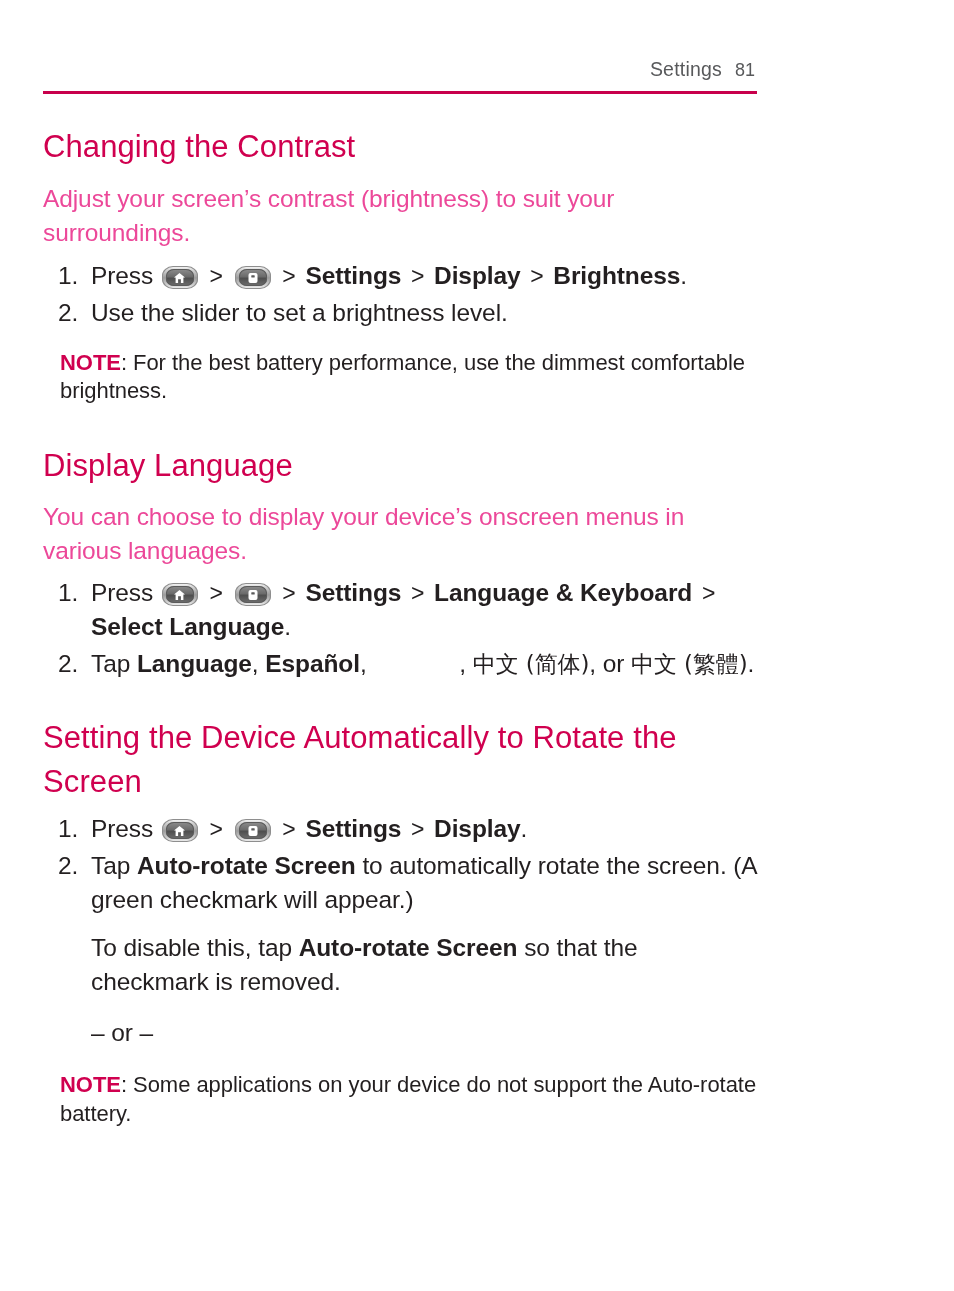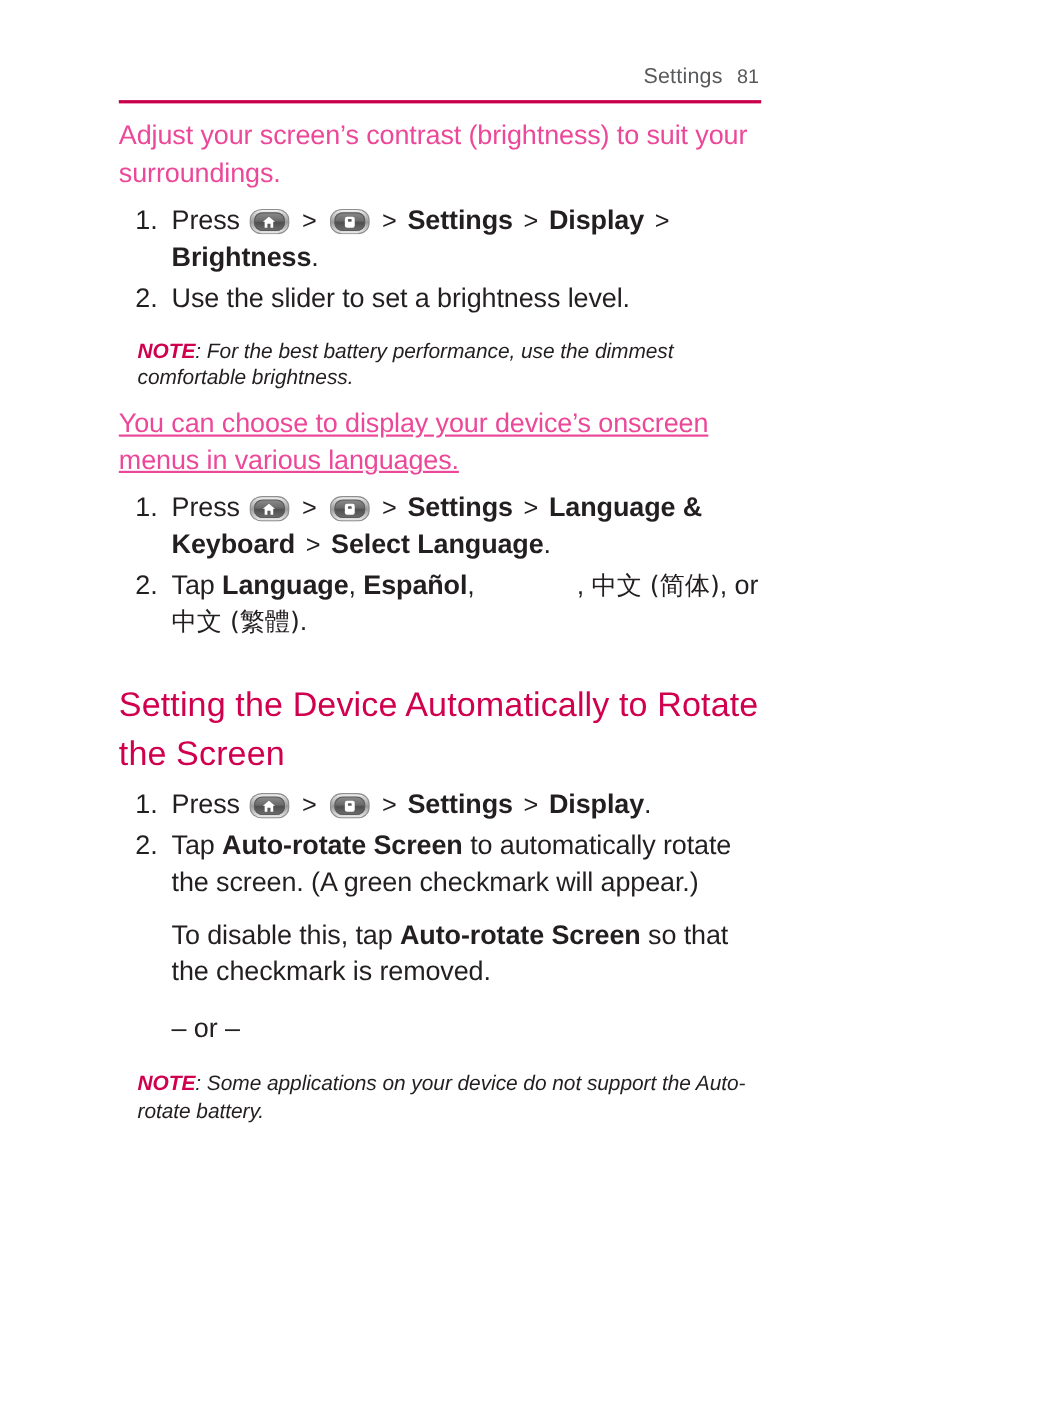--- a/index.html
+++ b/index.html
@@ -13,21 +13,21 @@
     font-family: "Liberation Sans", sans-serif;
     color: #231f20;
     -webkit-font-smoothing: antialiased;
   }
 
   .page {
     position: relative;
     width: 800px;
     height: 1291px;
     box-sizing: border-box;
-    padding: 0 108px;
+    padding: 0 43px;
   }
 
   
   .page-header {
     display: flex;
     align-items: baseline;
     justify-content: flex-end;
     padding-top: 58px;
     padding-right: 2px;
     gap: 13px;
@@ -63,21 +63,21 @@
 
   
   p.body-text {
     margin: 0;
     font-size: 24.5px;
     line-height: 1.37;
     color: #ec4899;
     letter-spacing: -0.1px;
   }
   .sec1-body { padding-top: 13px; }
-  .sec2-body { padding-top: 12px; text-decoration: underline; }
+  .sec2-body { padding-top: 12px; }
   .sec3-body { padding-top: 14px; }
 
   
   ol.steps {
     margin: 0;
     padding: 0;
     list-style: none;
   }
   ol.steps > li {
     position: relative;
@@ -120,26 +120,25 @@
     font-size: 23px;
   }
   .blank-glyph {
     display: inline-block;
     width: 86px;
   }
 
   
   p.note {
     margin: 0;
-    font-size: 19px;
+    font-size: 22px;
     line-height: 1.3;
     color: #231f20;
     padding-left: 17px;
     letter-spacing: -0.05px;
-    font-style: italic;
   }
   .note-1 { padding-top: 19px; }
   .note-3 { padding-top: 21px; }
   .note-label {
     font-weight: bold;
     color: #d0004f;
   }
 
   
   .keyicon {
@@ -178,20 +177,21 @@
 <body>
 
 <div class="page">
 
   <div class="page-header">
     <span class="header-chapter">Settings</span>
     <span class="header-pagenum">81</span>
   </div>
   <div class="header-rule"></div>
 
+  <h2 class="section-title sec1-title">Changing the Contrast</h2>
 
   <p class="body-text sec1-body">Adjust your screen’s contrast (brightness) to suit your surroundings.</p>
 
   <ol class="steps steps-1">
     <li class="step">
       <span class="num">1.</span>
       <span>Press</span>
       <span class="keyicon">
         <span class="shell"></span>
         <span class="face">
@@ -220,20 +220,21 @@
     <li class="step">
       <span class="num">2.</span>
       <span>Use the slider to set a brightness level.</span>
     </li>
   </ol>
 
   <p class="note note-1">
     <span class="note-label">NOTE</span><span>: For the best battery performance, use the dimmest comfortable brightness.</span>
   </p>
 
+  <h2 class="section-title sec2-title">Display Language</h2>
 
   <p class="body-text sec2-body">You can choose to display your device’s onscreen menus in various languages.</p>
 
   <ol class="steps steps-2">
     <li class="step">
       <span class="num">1.</span>
       <span>Press</span>
       <span class="keyicon">
         <span class="shell"></span>
         <span class="face">

